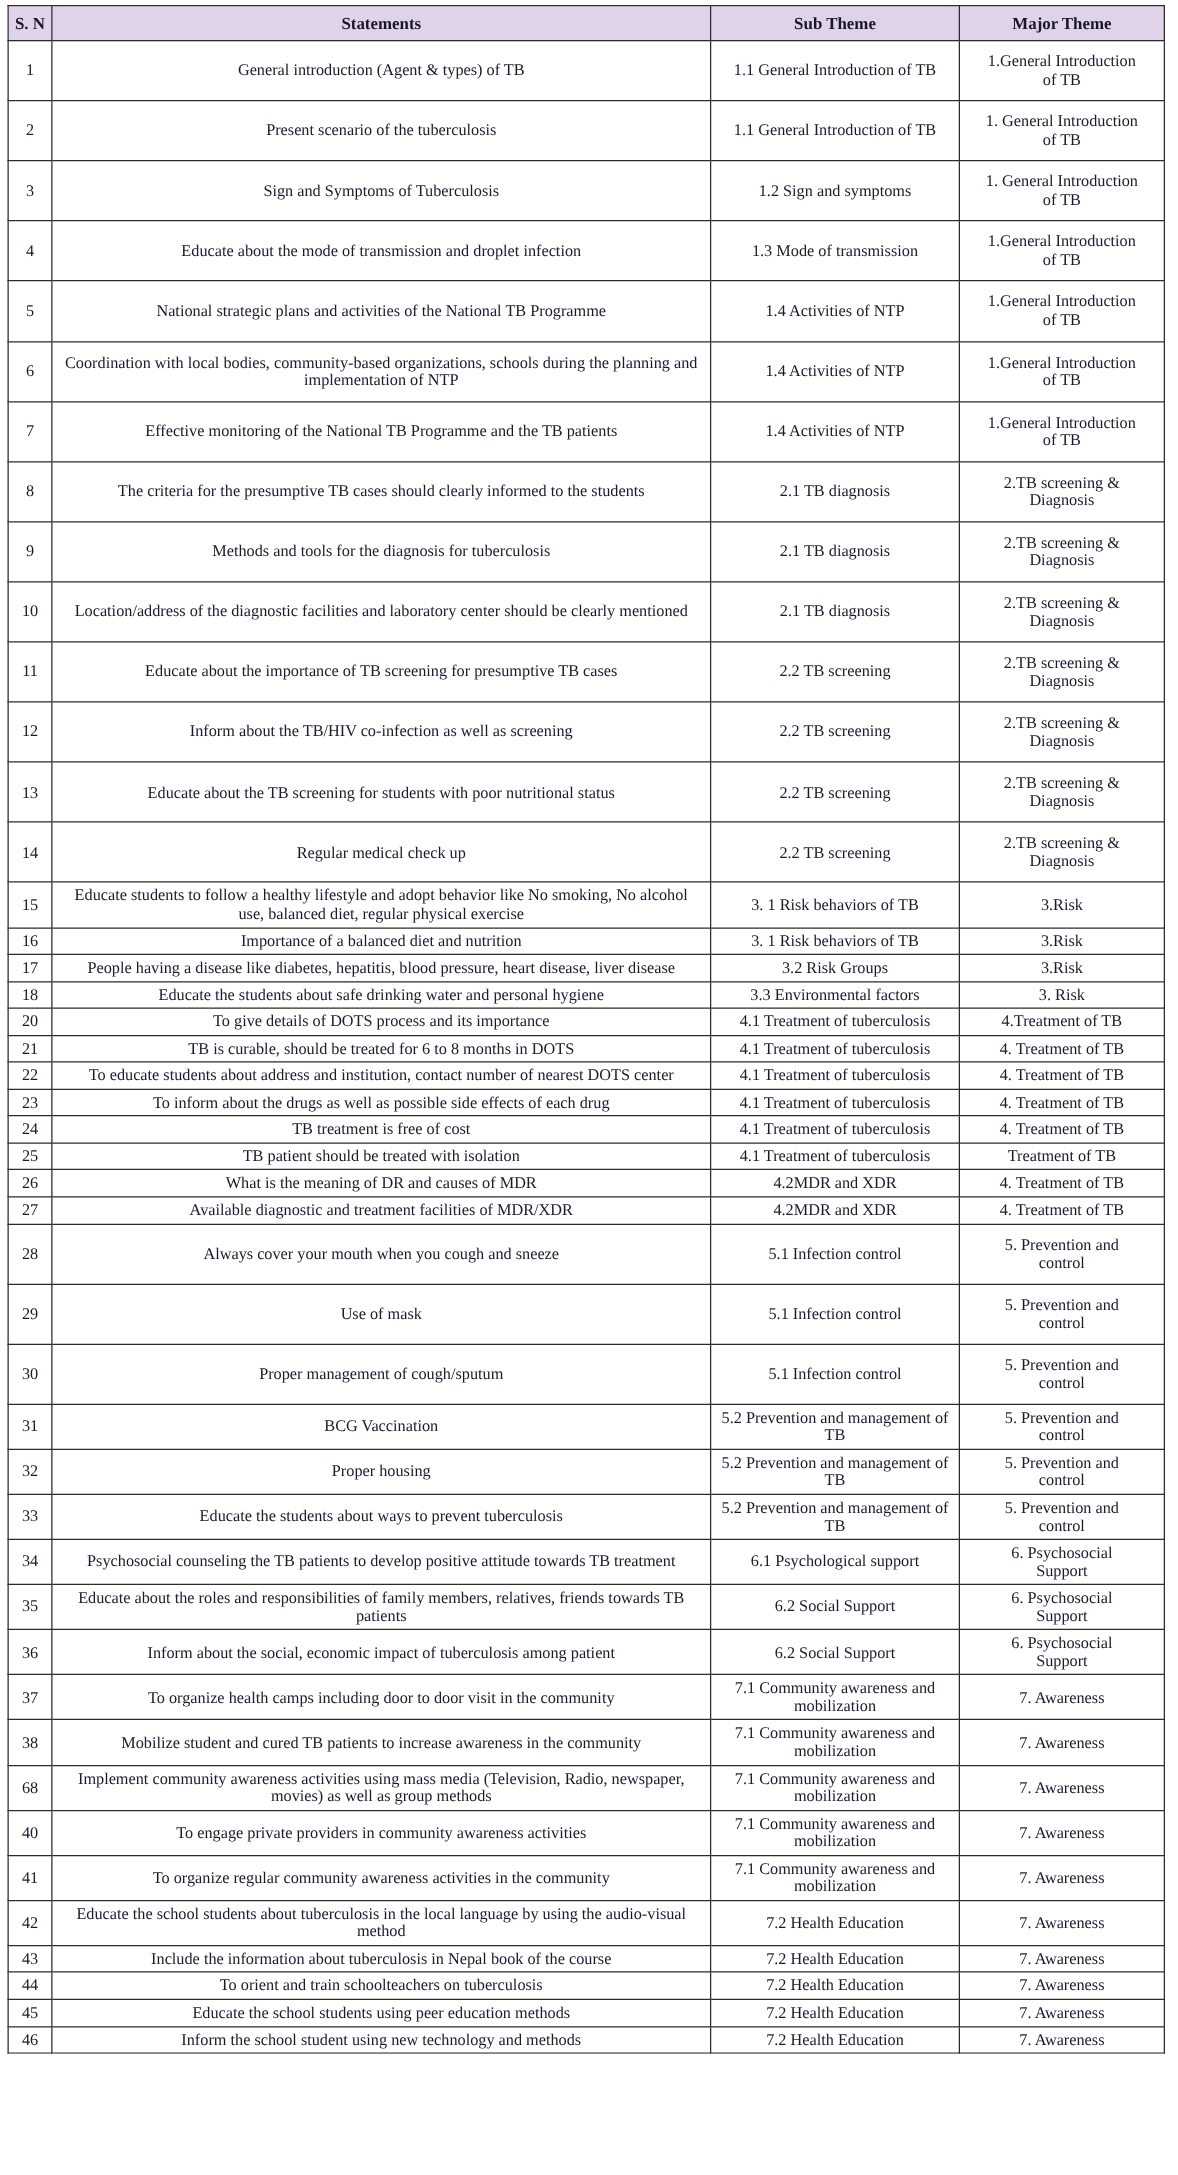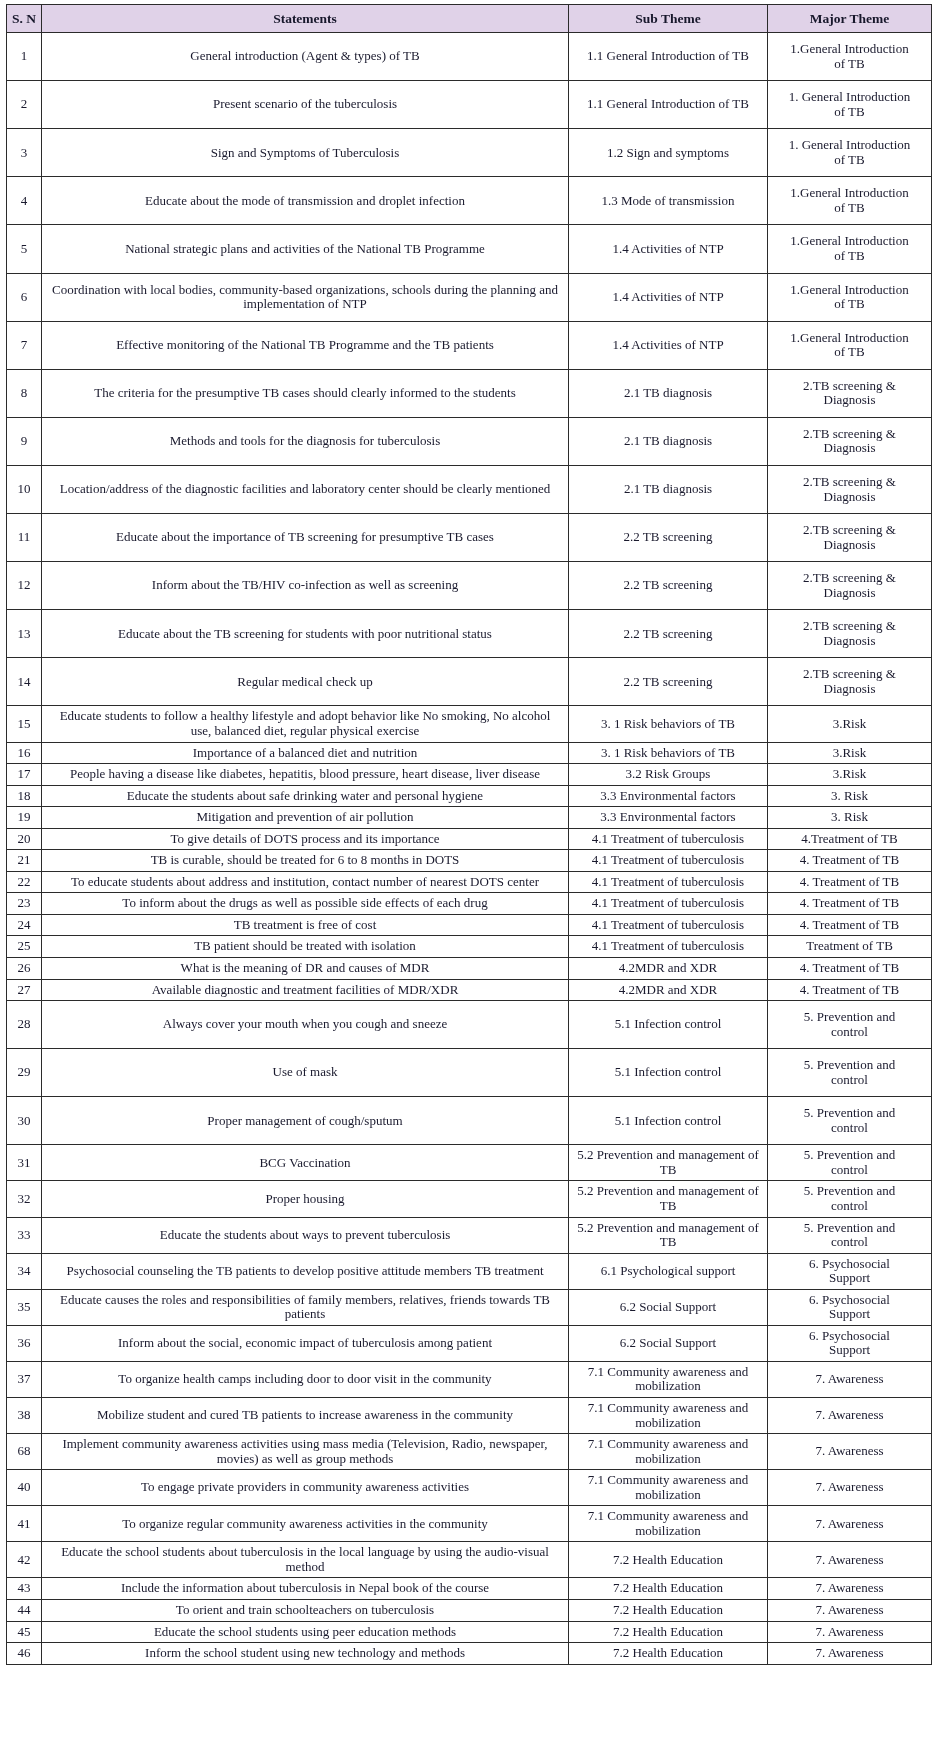--- a/index.html
+++ b/index.html
@@ -177,26 +177,20 @@
         <td class="c-sub">3.2 Risk Groups</td>
         <td class="c-major">3.Risk</td>
       </tr>
       <tr class="tight">
         <td class="c-sn">18</td>
         <td class="c-stmt">Educate the students about safe drinking water and personal hygiene</td>
         <td class="c-sub">3.3 Environmental factors</td>
         <td class="c-major">3. Risk</td>
       </tr>
       <tr class="tight">
-        <td class="c-sn">19</td>
-        <td class="c-stmt">Mitigation and prevention of air pollution</td>
-        <td class="c-sub">3.3 Environmental factors</td>
-        <td class="c-major">3. Risk</td>
-      </tr>
-      <tr class="tight">
         <td class="c-sn">20</td>
         <td class="c-stmt">To give details of DOTS process and its importance</td>
         <td class="c-sub">4.1 Treatment of tuberculosis</td>
         <td class="c-major">4.Treatment of TB</td>
       </tr>
       <tr class="tight">
         <td class="c-sn">21</td>
         <td class="c-stmt">TB is curable, should be treated for 6 to 8 months in DOTS</td>
         <td class="c-sub">4.1 Treatment of tuberculosis</td>
         <td class="c-major">4. Treatment of TB</td>
@@ -268,27 +262,27 @@
         <td class="c-major">5. Prevention and control</td>
       </tr>
       <tr class="tight">
         <td class="c-sn">33</td>
         <td class="c-stmt">Educate the students about ways to prevent tuberculosis</td>
         <td class="c-sub">5.2 Prevention and management of TB</td>
         <td class="c-major">5. Prevention and control</td>
       </tr>
       <tr class="tight">
         <td class="c-sn">34</td>
-        <td class="c-stmt">Psychosocial counseling the TB patients to develop positive attitude members TB treatment</td>
+        <td class="c-stmt">Psychosocial counseling the TB patients to develop positive attitude towards TB treatment</td>
         <td class="c-sub">6.1 Psychological support</td>
         <td class="c-major">6. Psychosocial Support</td>
       </tr>
       <tr class="tight">
         <td class="c-sn">35</td>
-        <td class="c-stmt">Educate causes the roles and responsibilities of family members, relatives, friends towards TB patients</td>
+        <td class="c-stmt">Educate about the roles and responsibilities of family members, relatives, friends towards TB patients</td>
         <td class="c-sub">6.2 Social Support</td>
         <td class="c-major">6. Psychosocial Support</td>
       </tr>
       <tr class="tight">
         <td class="c-sn">36</td>
         <td class="c-stmt">Inform about the social, economic impact of tuberculosis among patient</td>
         <td class="c-sub">6.2 Social Support</td>
         <td class="c-major">6. Psychosocial Support</td>
       </tr>
       <tr class="tight">

